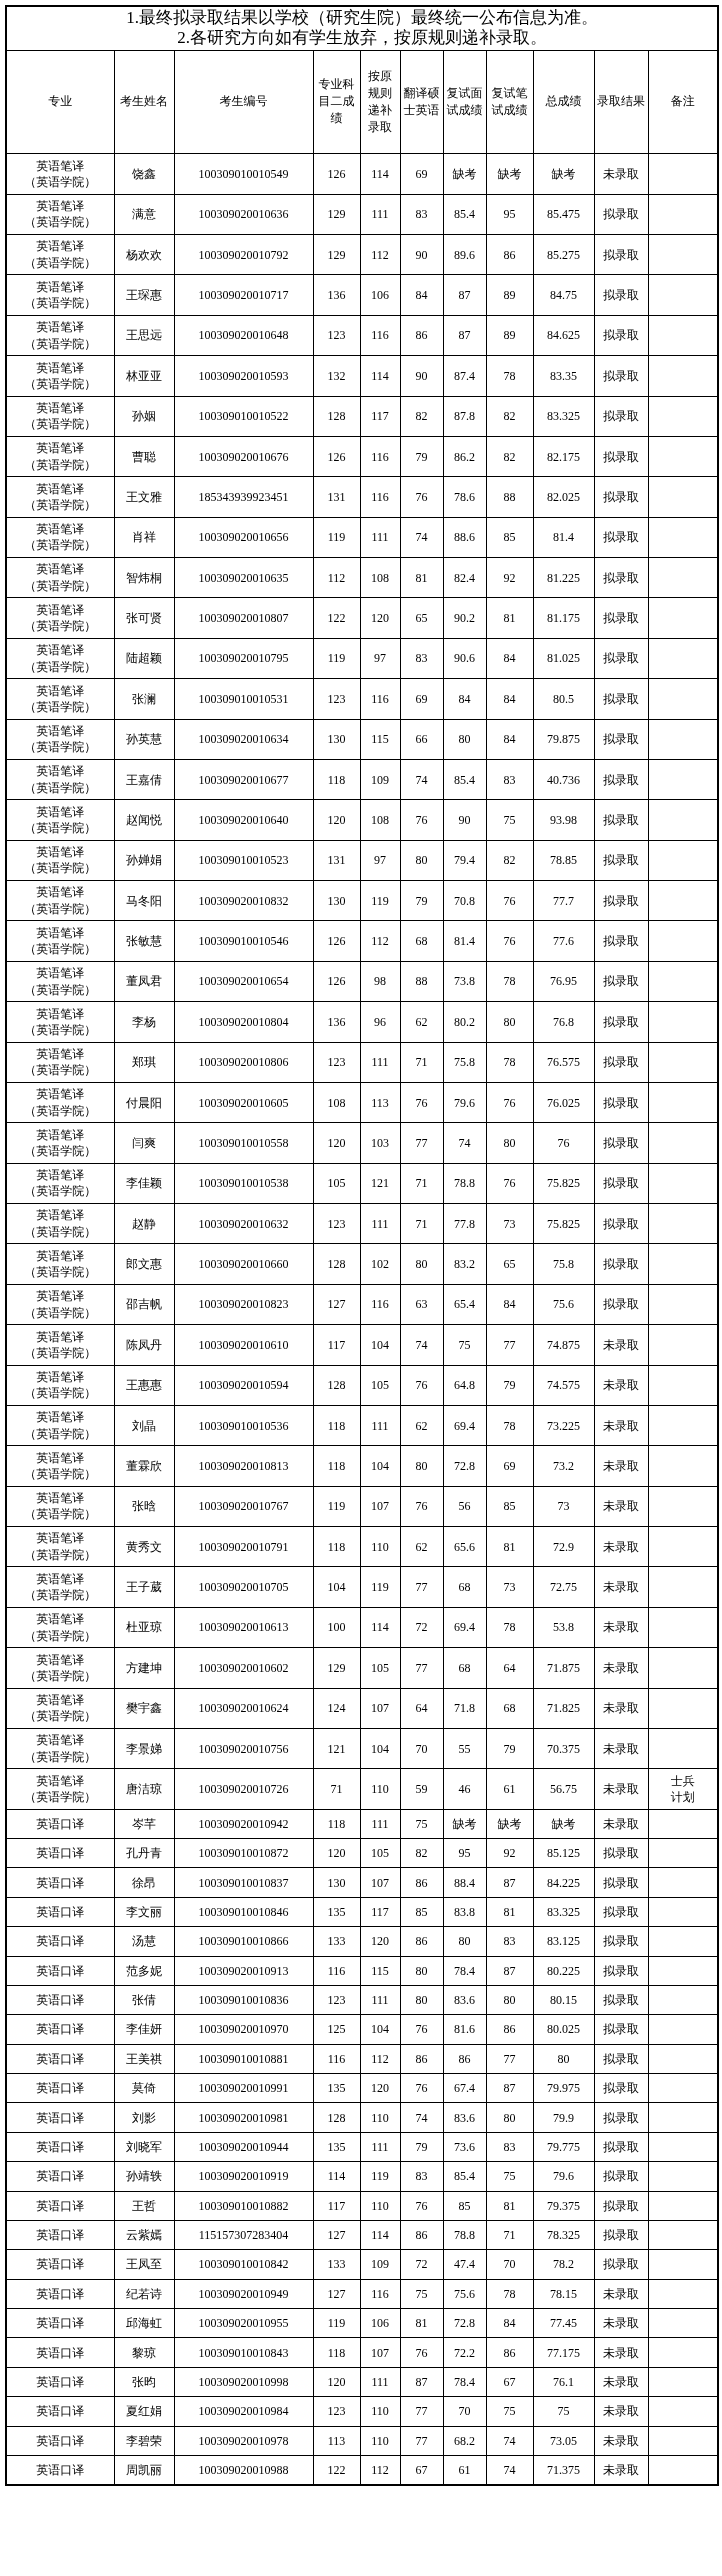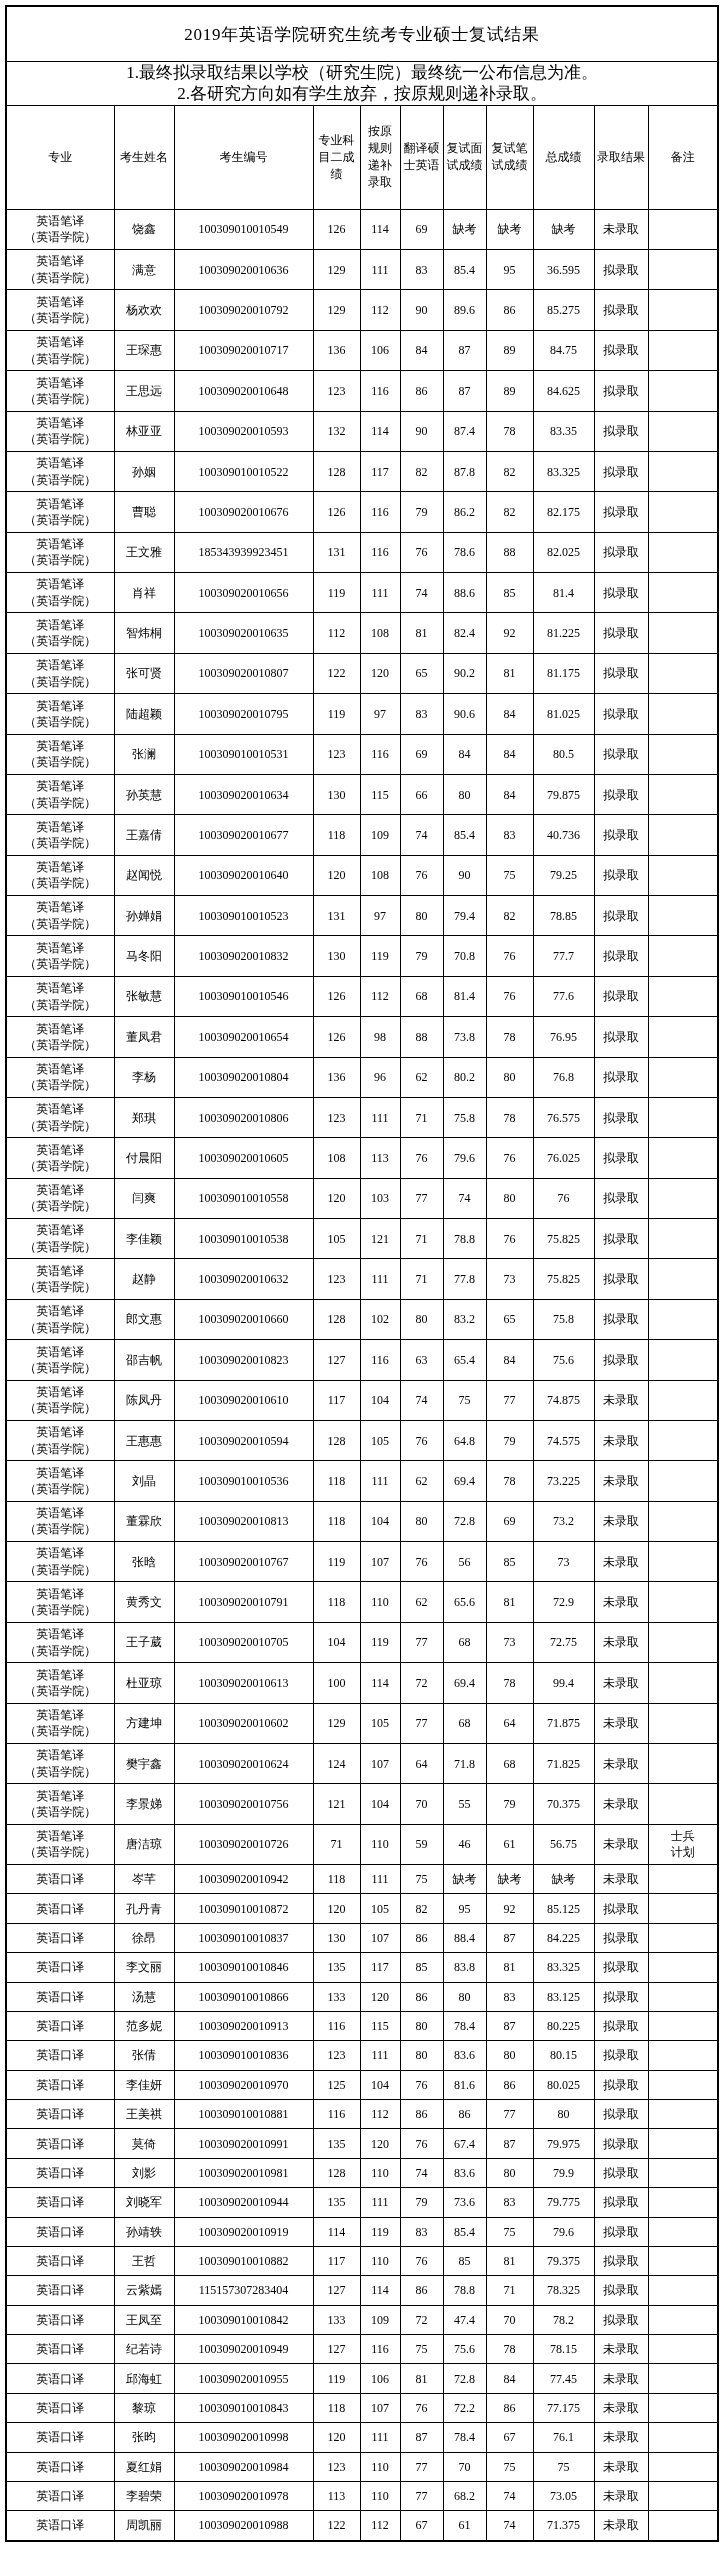--- a/index.html
+++ b/index.html
@@ -74,23 +74,20 @@
         <col class="w-s2">
         <col class="w-s3">
       <col class="w-int">
         <col class="w-wri">
         <col class="w-tot">
       <col class="w-res">
         <col class="w-rem">
     </colgroup>
     <thead>
       <tr>
-        <td class="title" colspan="11">2019年英语学院研究生统考专业硕士复试结果</td>
-      </tr>
-      <tr>
         <td class="notes" colspan="11">
           <div>1.最终拟录取结果以学校（研究生院）最终统一公布信息为准。</div>
           <div>2.各研究方向如有学生放弃，按原规则递补录取。</div>
         </td>
       </tr>
       <tr class="header-row" id="header-row">
           <th>专业</th>
           <th>考生姓名</th>
           <th>考生编号</th>
           <th>专业科目二成绩</th>
@@ -121,21 +118,21 @@
         <tr class="tall">
           <td class="c-major">英语笔译
 （英语学院）</td>
           <td class="c-name">满意</td>
           <td class="c-id">100309020010636</td>
           <td class="c-s1">129</td>
           <td class="c-s2">111</td>
           <td class="c-s3">83</td>
           <td class="c-int">85.4</td>
           <td class="c-wri">95</td>
-          <td class="c-tot">36.595</td>
+          <td class="c-tot">85.475</td>
           <td class="c-res">拟录取</td>
           <td class="c-remark"></td>
         </tr>
         <tr class="tall">
           <td class="c-major">英语笔译
 （英语学院）</td>
           <td class="c-name">杨欢欢</td>
           <td class="c-id">100309020010792</td>
           <td class="c-s1">129</td>
           <td class="c-s2">112</td>
@@ -331,21 +328,21 @@
         <tr class="tall">
           <td class="c-major">英语笔译
 （英语学院）</td>
           <td class="c-name">赵闻悦</td>
           <td class="c-id">100309020010640</td>
           <td class="c-s1">120</td>
           <td class="c-s2">108</td>
           <td class="c-s3">76</td>
           <td class="c-int">90</td>
           <td class="c-wri">75</td>
-          <td class="c-tot">79.25</td>
+          <td class="c-tot">93.98</td>
           <td class="c-res">拟录取</td>
           <td class="c-remark"></td>
         </tr>
         <tr class="tall">
           <td class="c-major">英语笔译
 （英语学院）</td>
           <td class="c-name">孙婵娟</td>
           <td class="c-id">100309010010523</td>
           <td class="c-s1">131</td>
           <td class="c-s2">97</td>
@@ -611,21 +608,21 @@
         <tr class="tall">
           <td class="c-major">英语笔译
 （英语学院）</td>
           <td class="c-name">杜亚琼</td>
           <td class="c-id">100309020010613</td>
           <td class="c-s1">100</td>
           <td class="c-s2">114</td>
           <td class="c-s3">72</td>
           <td class="c-int">69.4</td>
           <td class="c-wri">78</td>
-          <td class="c-tot">99.4</td>
+          <td class="c-tot">53.8</td>
           <td class="c-res">未录取</td>
           <td class="c-remark"></td>
         </tr>
         <tr class="tall">
           <td class="c-major">英语笔译
 （英语学院）</td>
           <td class="c-name">方建坤</td>
           <td class="c-id">100309020010602</td>
           <td class="c-s1">129</td>
           <td class="c-s2">105</td>

